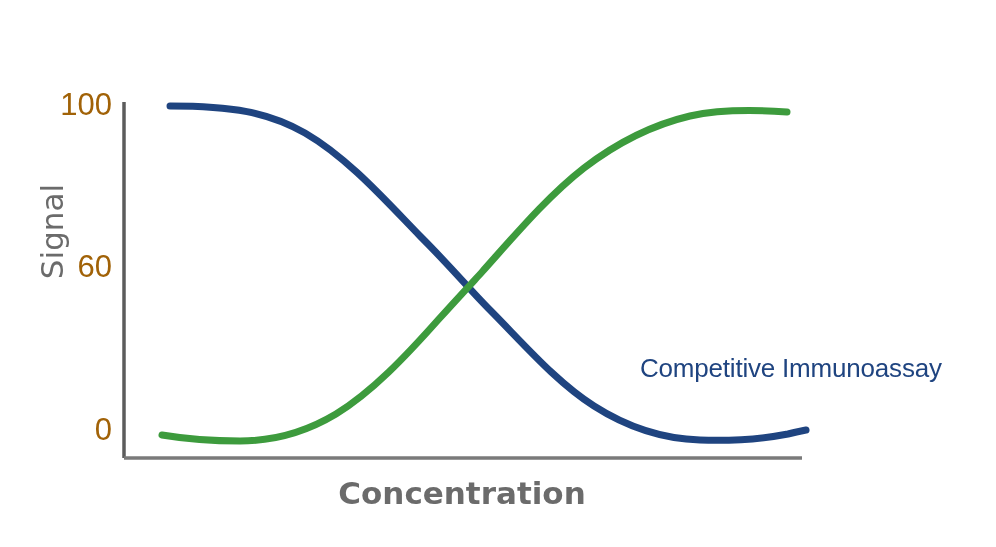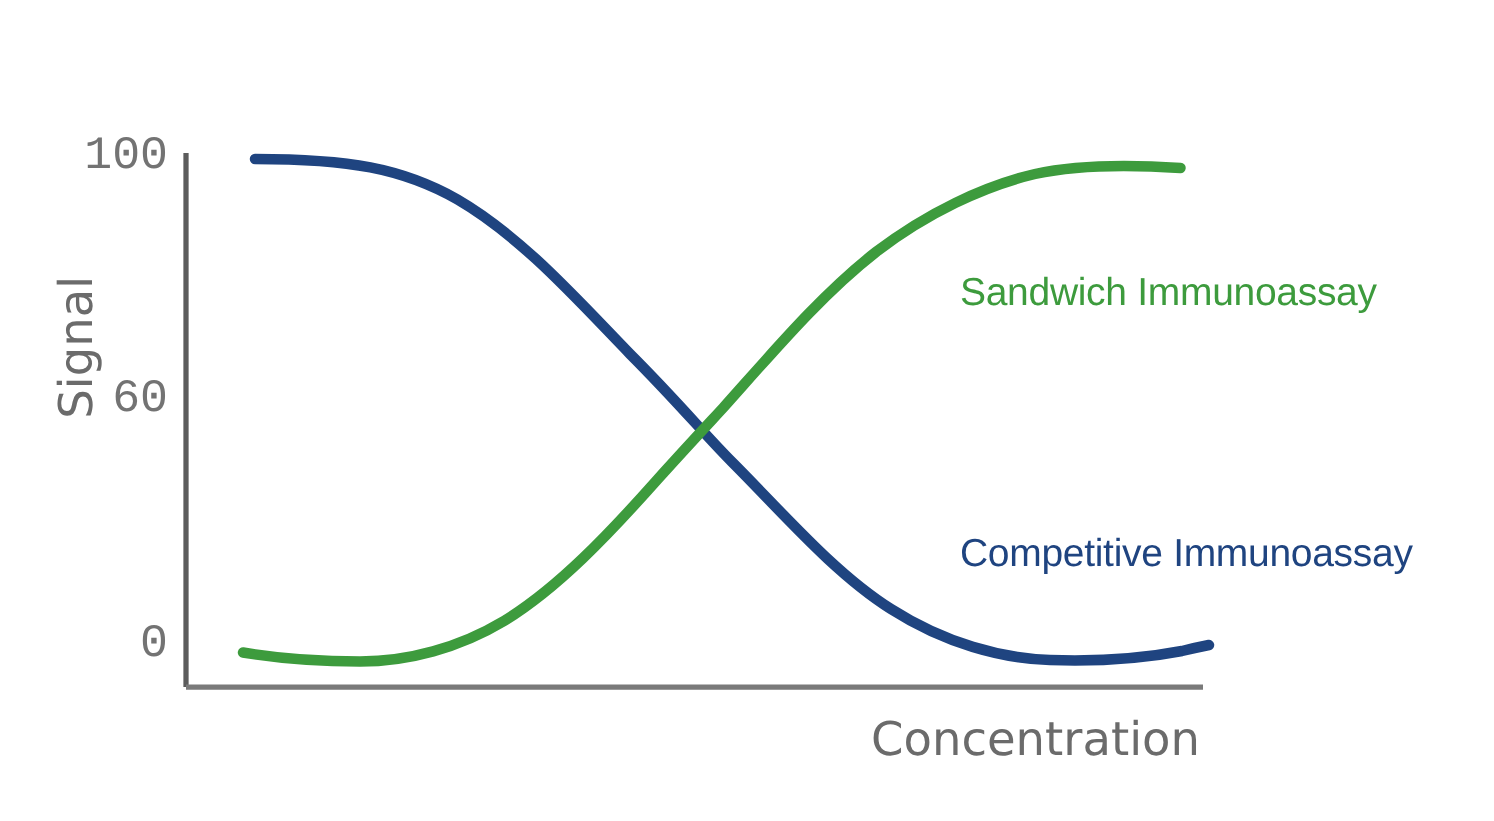--- a/index.html
+++ b/index.html
@@ -22,22 +22,22 @@
   #plot-svg {
     position: absolute;
     left: 0;
     top: 0;
     width: 996px;
     height: 547px;
     display: block;
   }
   .tick-label {
     position: absolute;
-    color: #737373;
-    font-family: Liberation Mono, monospace;
+    color: #a16207;
+    font-family: Liberation Sans, sans-serif;
     font-size: 31px;
     font-weight: 400;
     line-height: 1;
     text-align: left;
     white-space: nowrap;
   }
   #ytick-100 {
     right: 884px;
     top: 89px;
   }
@@ -65,23 +65,23 @@
     transform-origin: center center;
   }
   #xlabel {
     position: absolute;
     left: 124px;
     top: 478px;
     width: 676px;
     color: #6b6b6b;
     font-family: "DejaVu Sans", sans-serif;
     font-size: 31px;
-    font-weight: 400;
+    font-weight: 700;
     line-height: 1;
-    text-align: right;
+    text-align: center;
     white-space: nowrap;
   }
   .series-label {
     position: absolute;
     font-family: "Liberation Sans", sans-serif;
     font-size: 26px;
     font-weight: 400;
     line-height: 1;
     white-space: nowrap;
     letter-spacing: -0.2px;
@@ -128,16 +128,15 @@
              C 722,109 758,110 787,112" fill="none" stroke="#3d9b3d" stroke-width="7" stroke-linecap="round" stroke-linejoin="round"></path>
   </svg>
 
   <div class="tick-label" id="ytick-100">100</div>
   <div class="tick-label" id="ytick-50">60</div>
   <div class="tick-label" id="ytick-0">0</div>
 
   <div id="ylabel">Signal</div>
   <div id="xlabel">Concentration</div>
 
-  <div class="series-label" id="label-sandwich" style="color: rgb(61, 155, 61);">Sandwich Immunoassay</div>
   <div class="series-label" id="label-competitive" style="color: rgb(31, 68, 128);">Competitive Immunoassay</div>
 
 </div>
 
 </body></html>

